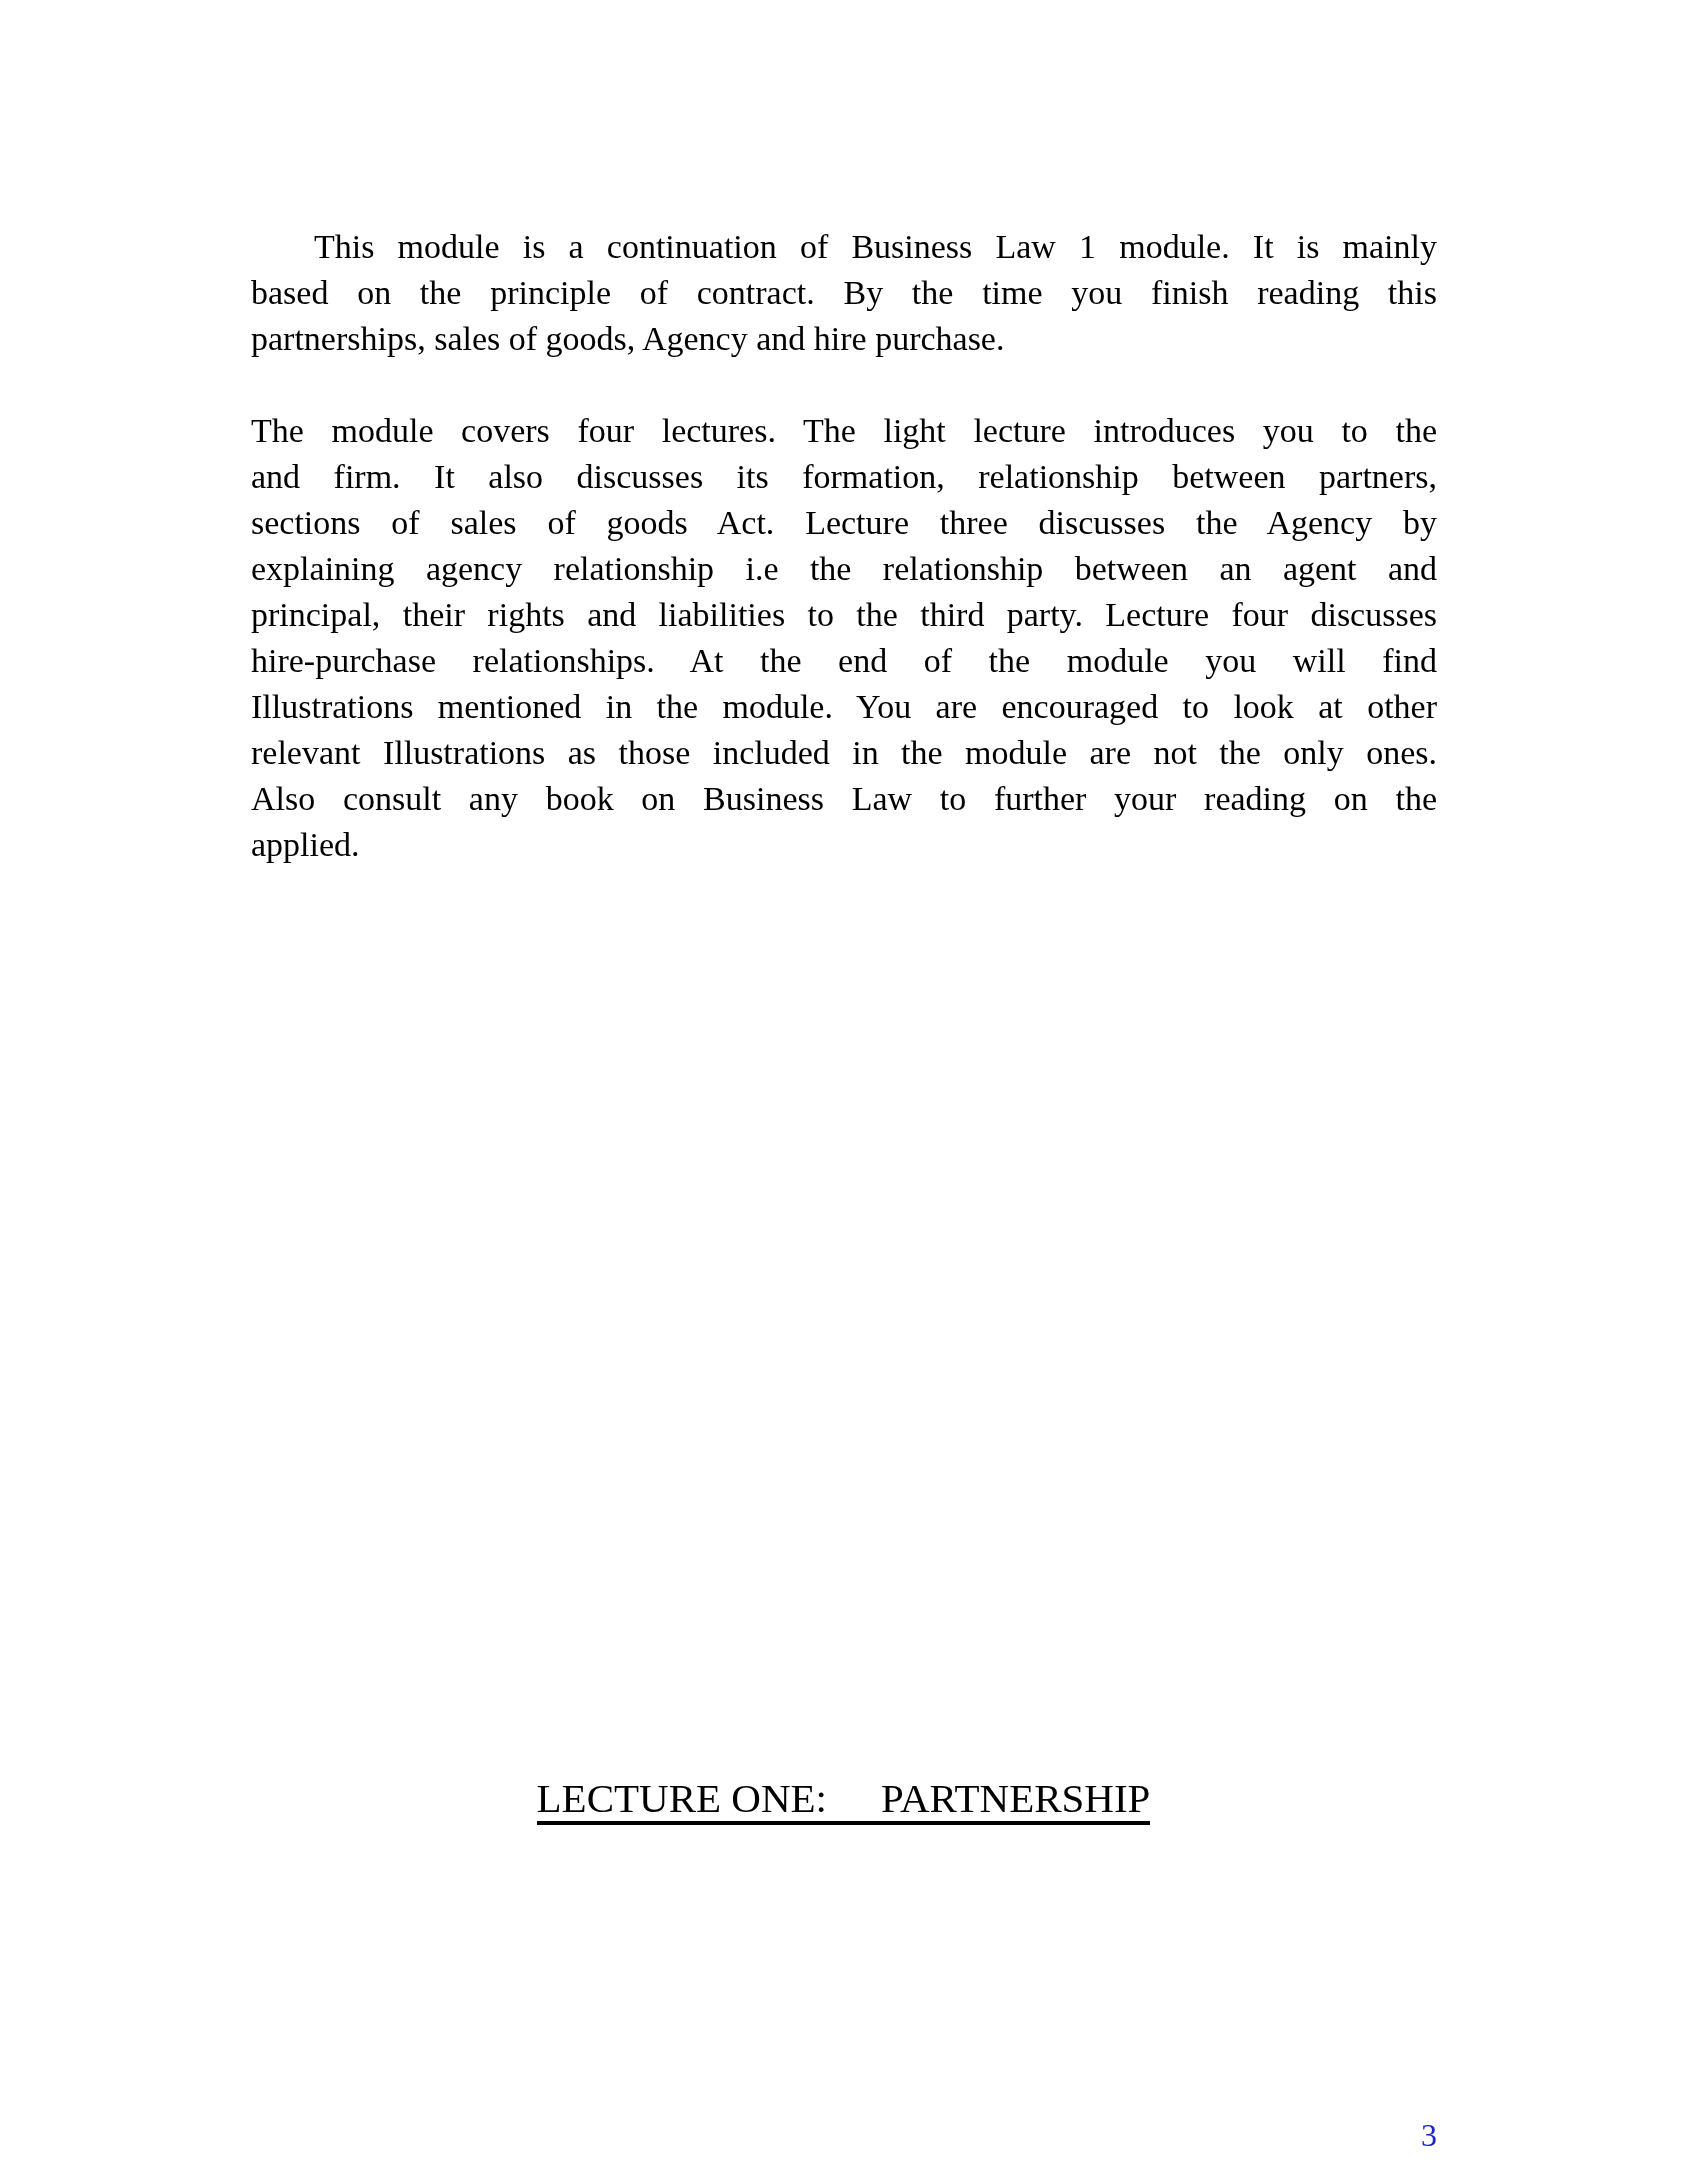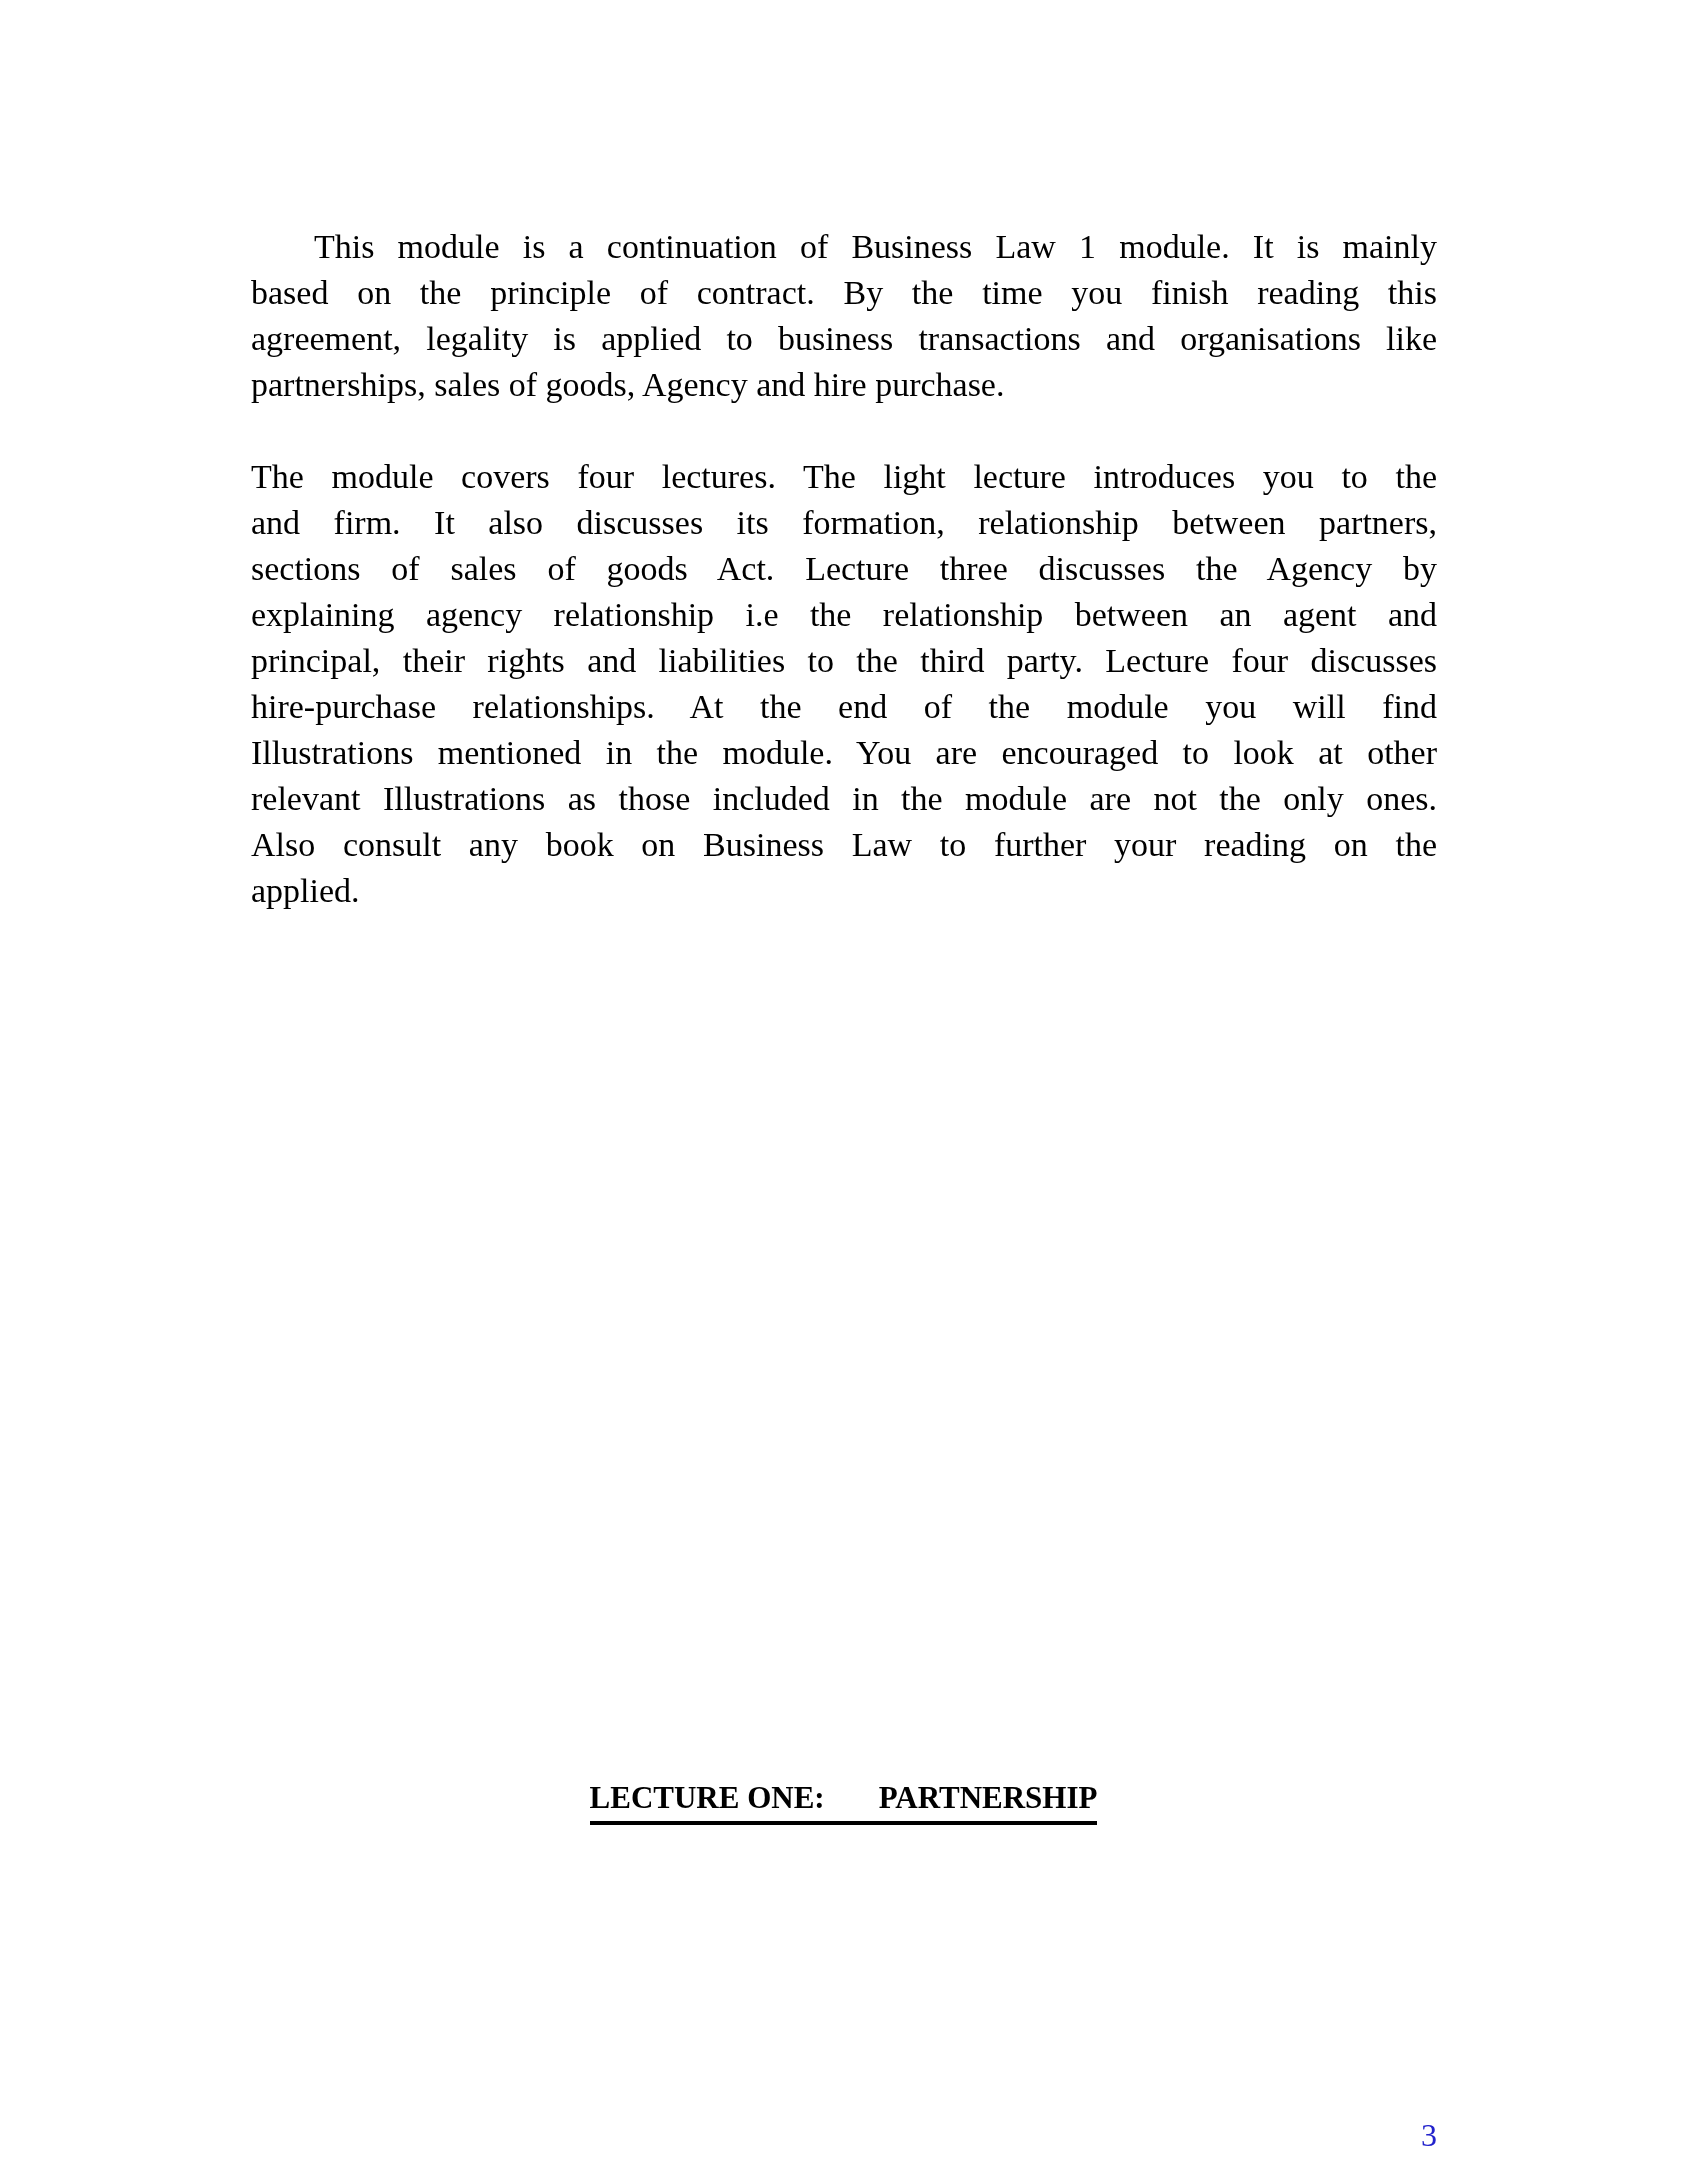--- a/index.html
+++ b/index.html
@@ -32,23 +32,23 @@
     white-space: normal;
   }
   .line.just { text-align-last: justify; }
   .line.indent { text-indent: 63px; }
   .section-heading {
     position: absolute;
     top: 1753px;
     left: 0;
     width: 1687px;
     text-align: center;
-    font-size: 31px;
+    font-size: 41px;
     line-height: 42px;
-    font-weight: bold;
+    font-weight: normal;
   }
   .heading-underline {
     display: inline-block;
     padding-bottom: 2px;
     border-bottom: 4.6px solid #000000;
     white-space: nowrap;
   }
   .heading-gap {
     display: inline-block;
     width: 54px;
@@ -65,21 +65,20 @@
 </style>
 </head>
 <body>
 
 <div class="page">
 
   <div class="text-block">
     <div class="paragraph">
         <div class="line just indent">This module is a continuation of Business Law 1 module.  It is mainly</div>
         <div class="line just">based on the principle of contract.  By the time you finish reading this</div>
-        <div class="line just">agreement, legality is applied to business transactions and organisations like</div>
         <div class="line">partnerships, sales of goods, Agency and hire purchase.</div>
       </div>
     <div class="paragraph">
         <div class="line just">The module covers four lectures.  The light lecture introduces you to the</div>
         <div class="line just">and firm.  It also discusses its formation, relationship between partners,</div>
         <div class="line just">sections of sales of goods Act.  Lecture three discusses the Agency by</div>
         <div class="line just">explaining agency relationship i.e the relationship between an agent and</div>
         <div class="line just">principal, their rights and liabilities to the third party.  Lecture four discusses</div>
         <div class="line just">hire-purchase relationships.   At the end of the module you will find</div>
         <div class="line just">Illustrations mentioned in the module.  You are encouraged to look at other</div>

